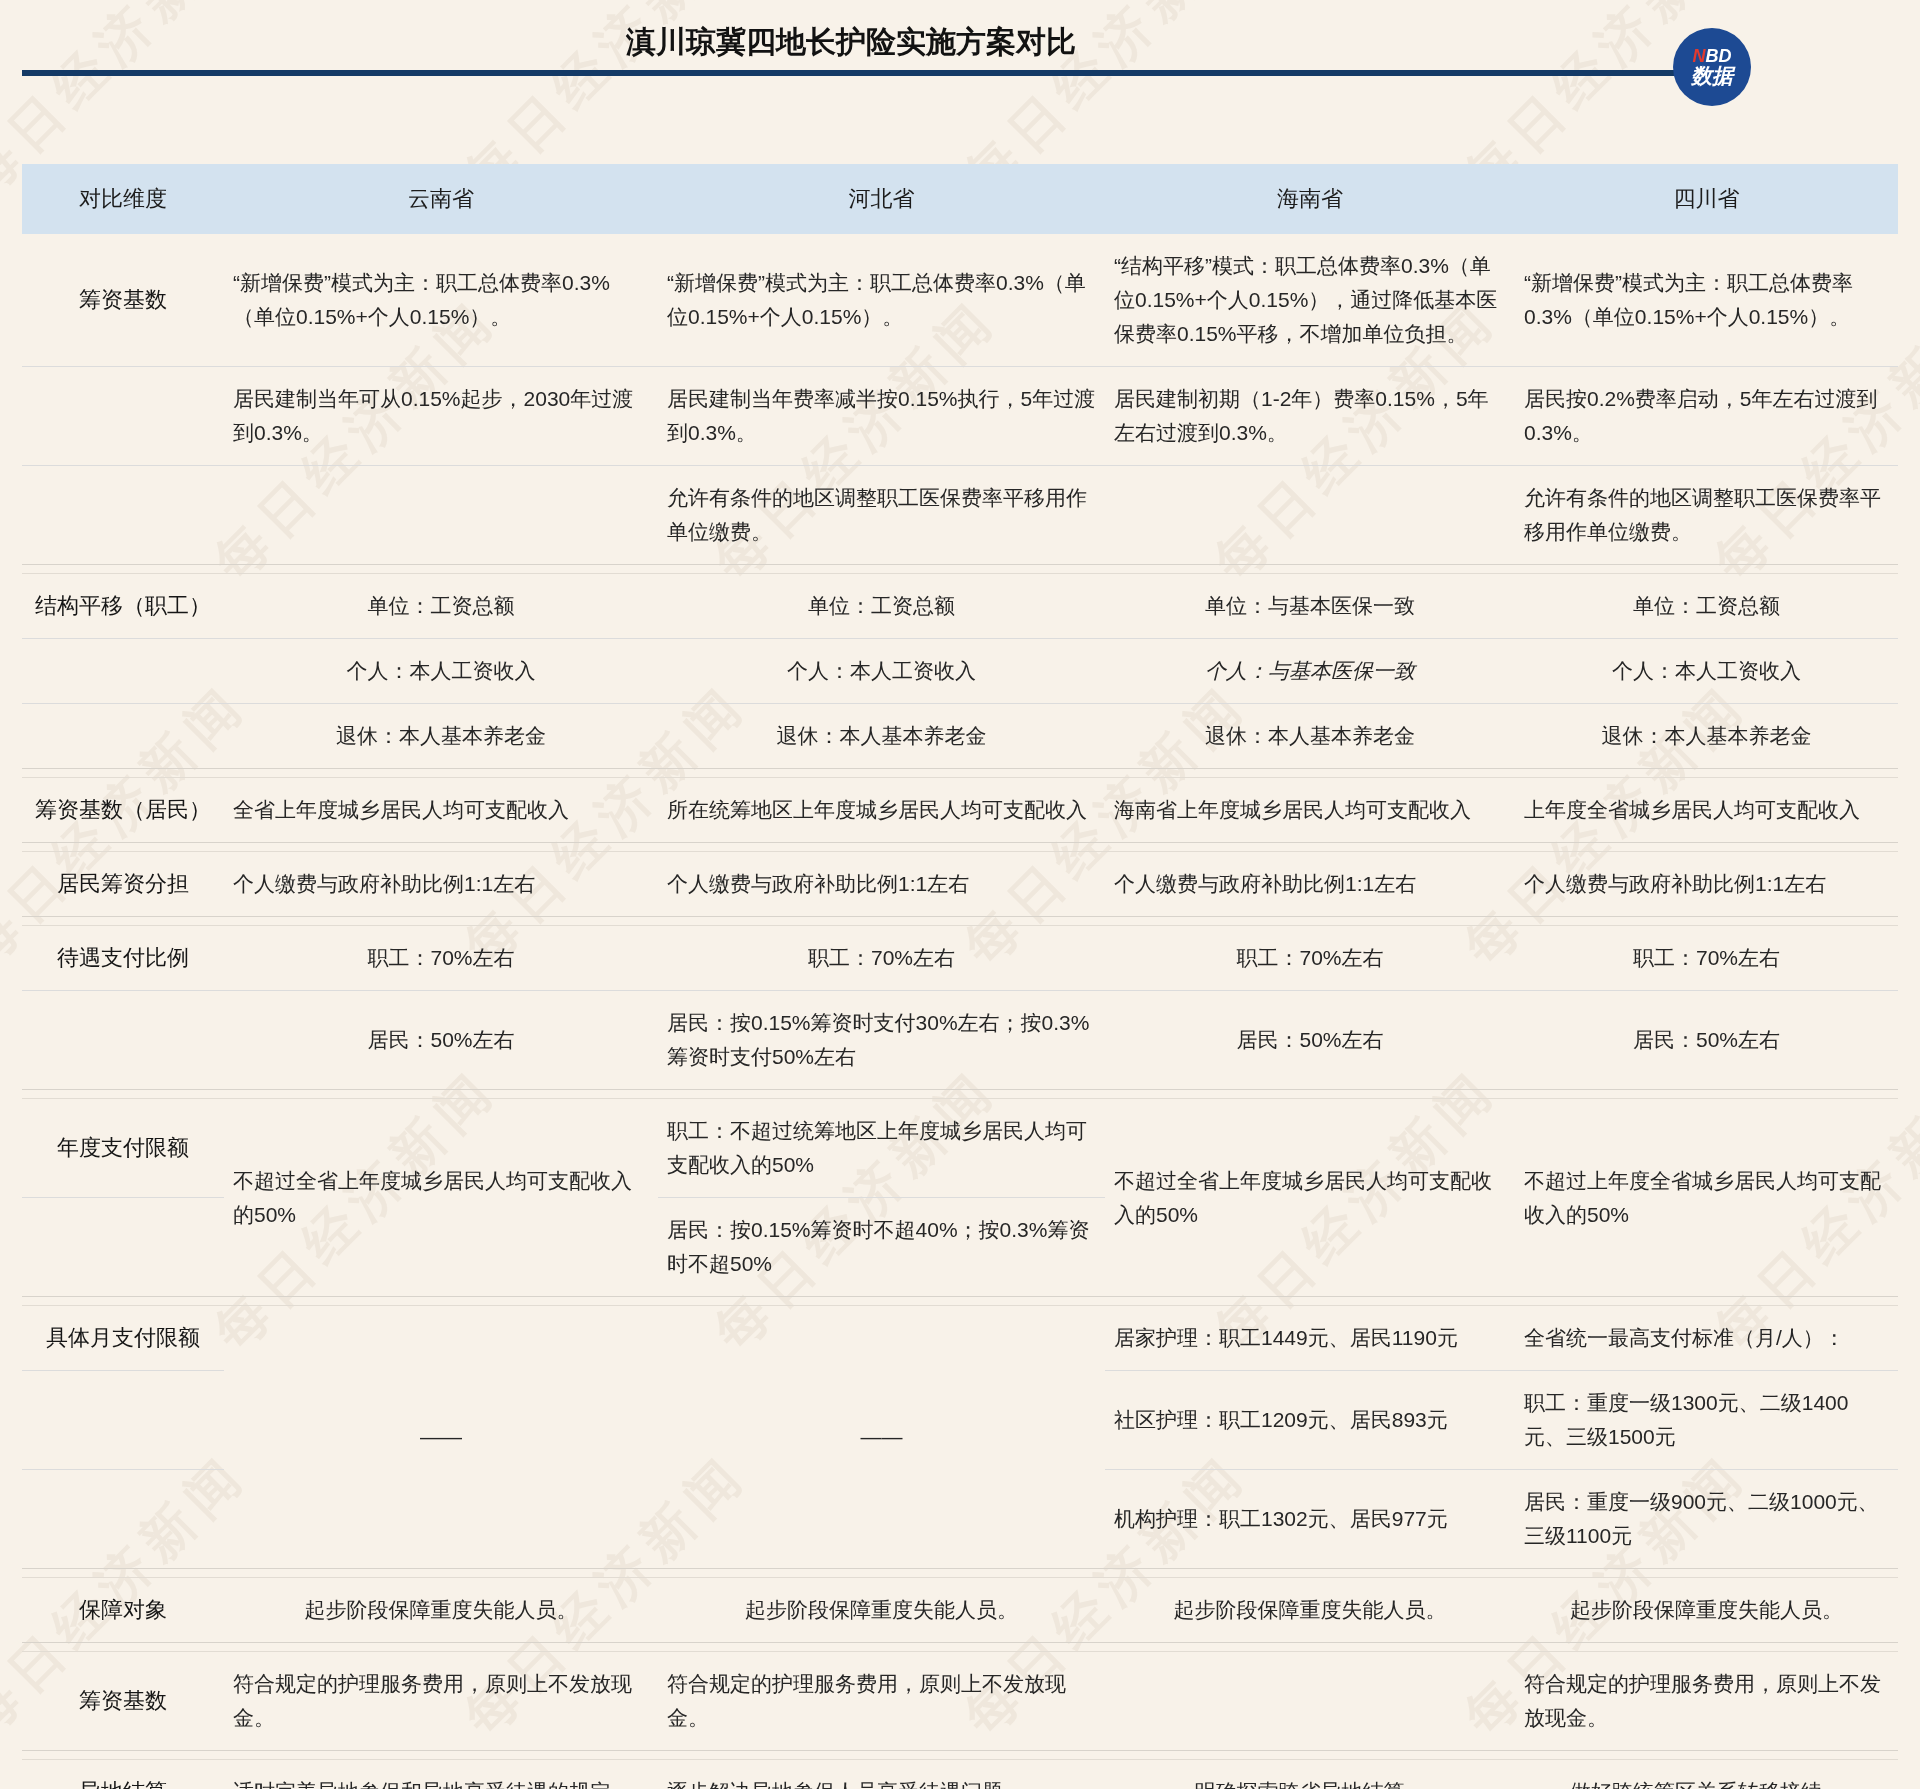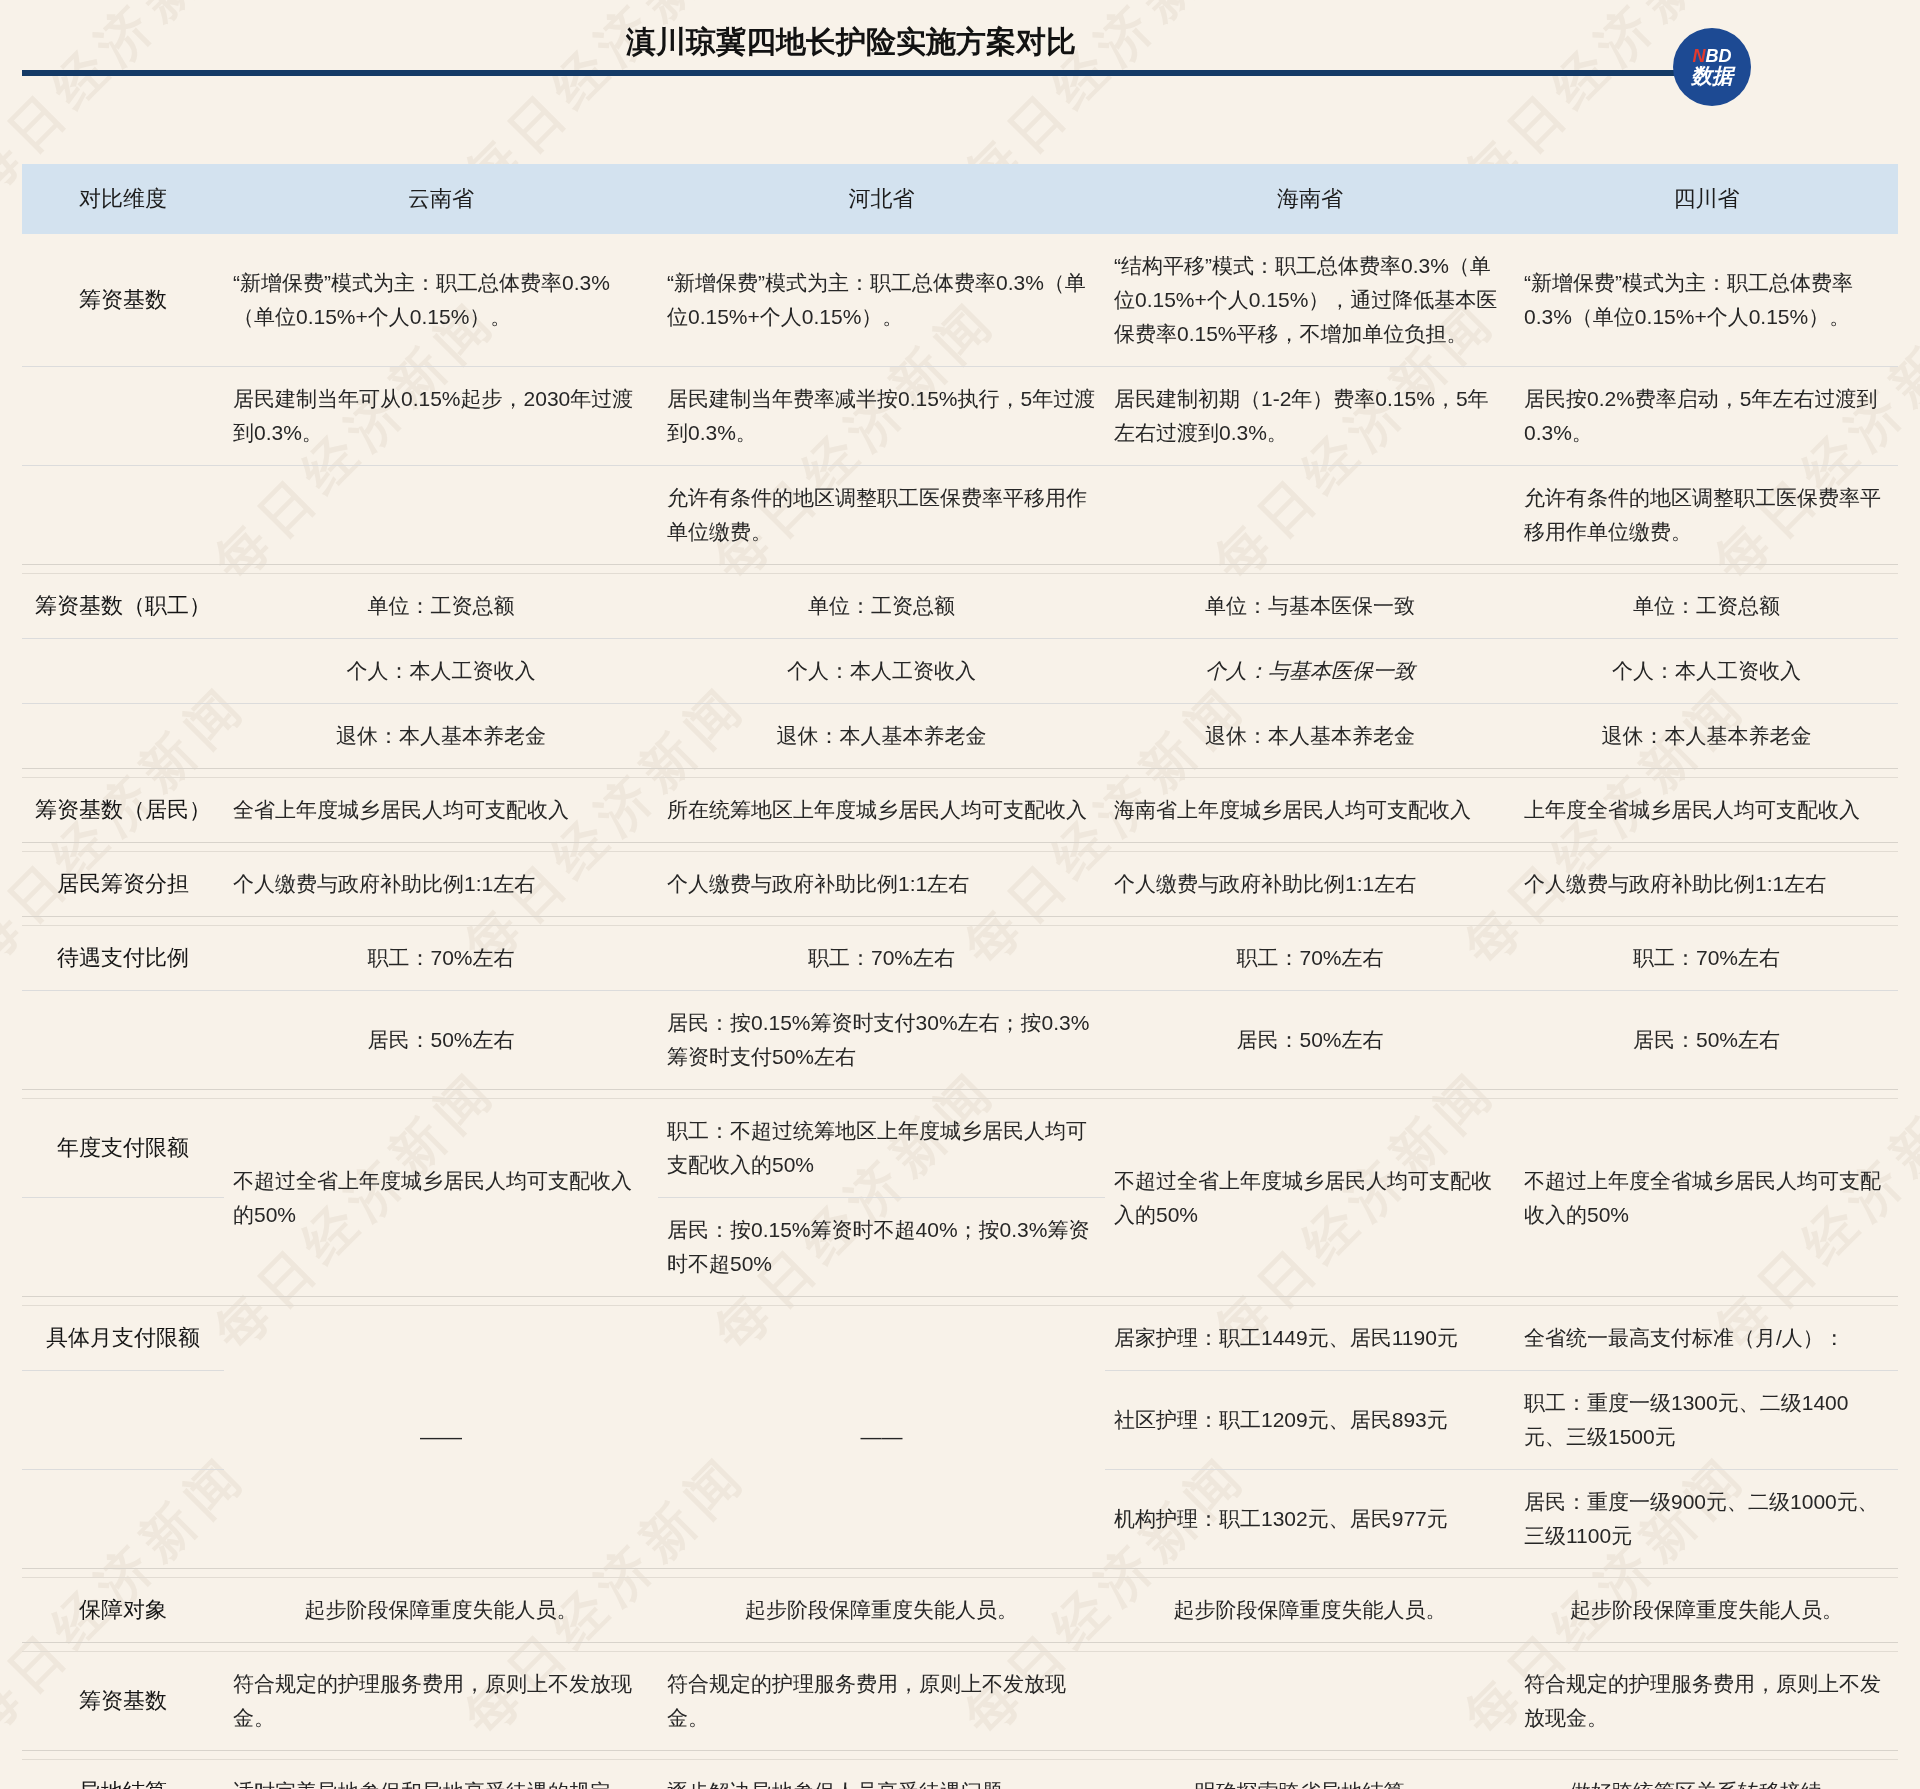--- a/index.html
+++ b/index.html
@@ -142,21 +142,21 @@
           <div class="cell divided long" style="grid-area: 2 / 3 / span 1;">居民建制当年费率减半按0.15%执行，5年过渡到0.3%。</div>
           <div class="cell divided long" style="grid-area: 3 / 3 / span 1;">允许有条件的地区调整职工医保费率平移用作单位缴费。</div>
           <div class="cell long" style="grid-area: 1 / 4 / span 1;">“结构平移”模式：职工总体费率0.3%（单位0.15%+个人0.15%），通过降低基本医保费率0.15%平移，不增加单位负担。</div>
           <div class="cell divided long" style="grid-area: 2 / 4 / span 1;">居民建制初期（1-2年）费率0.15%，5年左右过渡到0.3%。</div>
           <div class="cell divided" style="grid-area: 3 / 4 / span 1;"></div>
           <div class="cell long" style="grid-area: 1 / 5 / span 1;">“新增保费”模式为主：职工总体费率0.3%（单位0.15%+个人0.15%）。</div>
           <div class="cell divided long" style="grid-area: 2 / 5 / span 1;">居民按0.2%费率启动，5年左右过渡到0.3%。</div>
           <div class="cell divided long" style="grid-area: 3 / 5 / span 1;">允许有条件的地区调整职工医保费率平移用作单位缴费。</div>
         </div>
         <div class="band">
-          <div class="cell label-cell" style="grid-area: 1 / 1;">筹资基数（职工）</div>
+          <div class="cell label-cell" style="grid-area: 1 / 1;">结构平移（职工）</div>
           <div class="cell label-cell divided" style="grid-area: 2 / 1;"></div>
           <div class="cell label-cell divided" style="grid-area: 3 / 1;"></div>
           <div class="cell" style="grid-area: 1 / 2 / span 1;">单位：工资总额</div>
           <div class="cell divided" style="grid-area: 2 / 2 / span 1;">个人：本人工资收入</div>
           <div class="cell divided" style="grid-area: 3 / 2 / span 1;">退休：本人基本养老金</div>
           <div class="cell" style="grid-area: 1 / 3 / span 1;">单位：工资总额</div>
           <div class="cell divided" style="grid-area: 2 / 3 / span 1;">个人：本人工资收入</div>
           <div class="cell divided" style="grid-area: 3 / 3 / span 1;">退休：本人基本养老金</div>
           <div class="cell" style="grid-area: 1 / 4 / span 1;">单位：与基本医保一致</div>
           <div class="cell divided" style="grid-area: 2 / 4 / span 1; font-style: italic;">个人：与基本医保一致</div>

